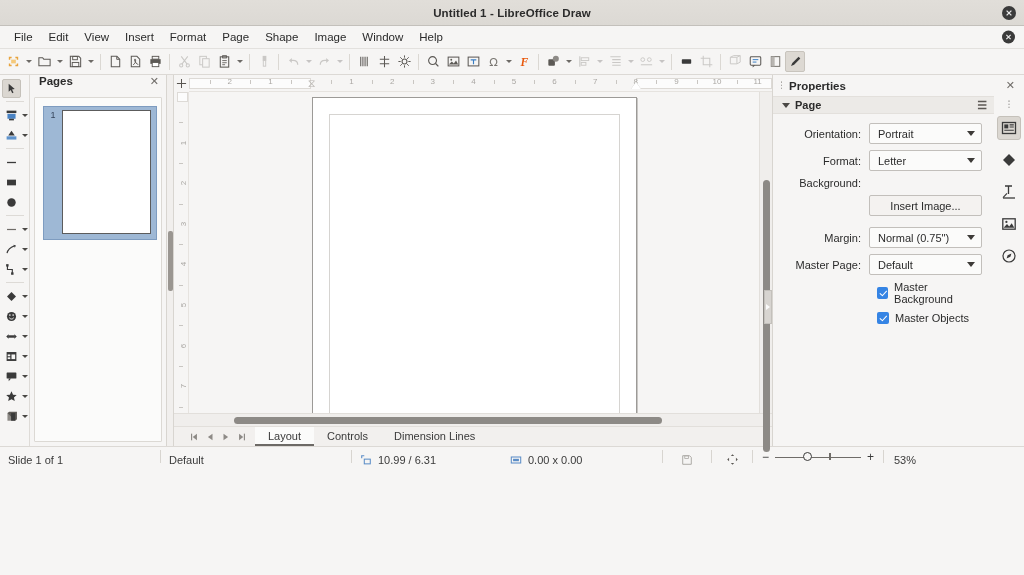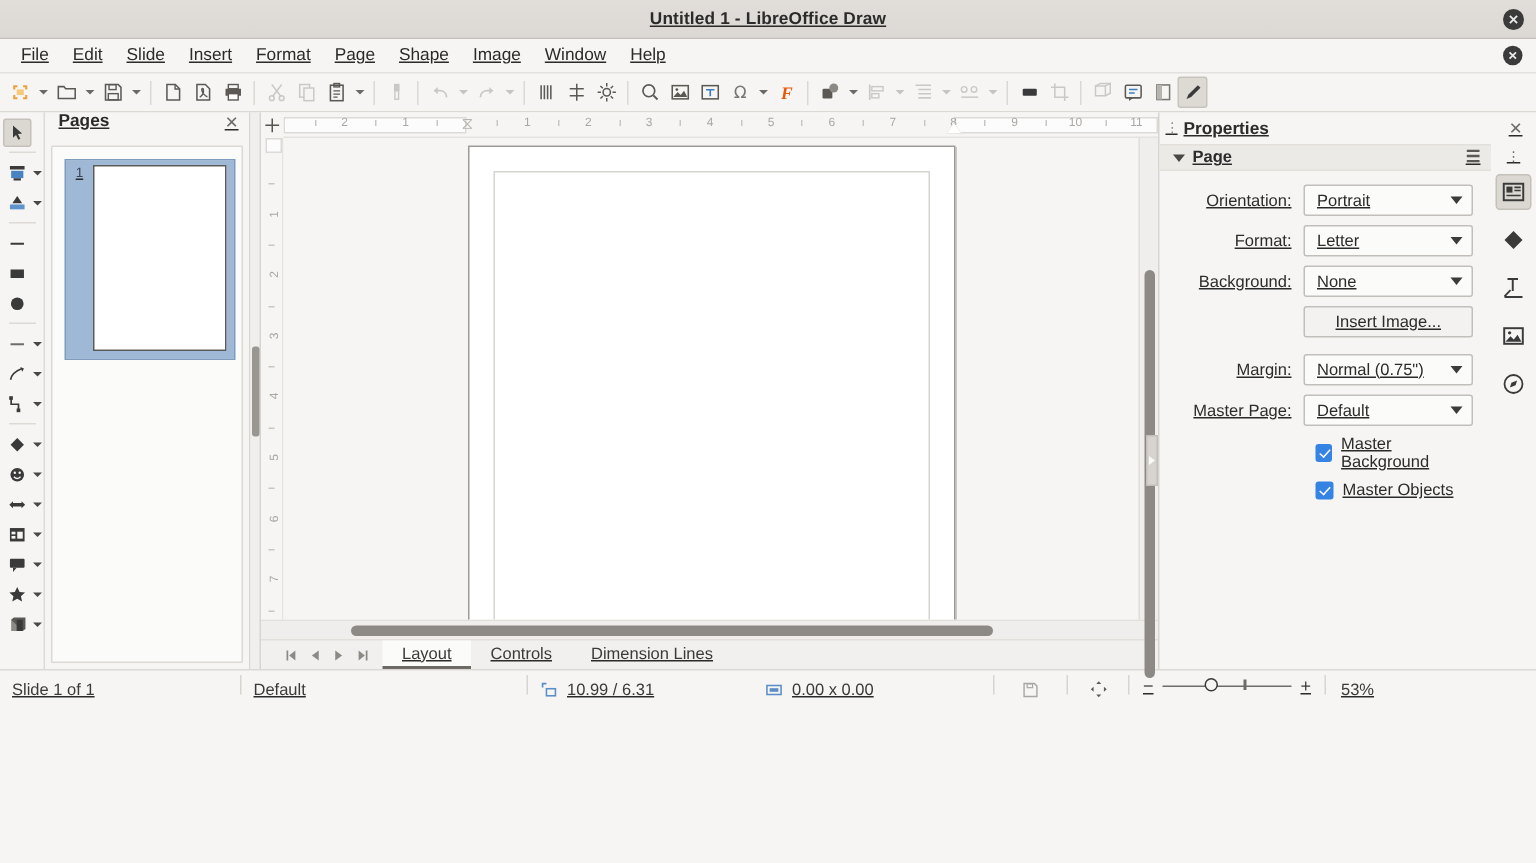--- a/index.html
+++ b/index.html
@@ -4,21 +4,21 @@
 <style>
   * { box-sizing: border-box; margin: 0; padding: 0; }
   html, body {
     width: 1024px; height: 575px;
     font-family: "Liberation Sans", sans-serif;
     font-size: 11px;
     color: #2a2a2a;
     background: #f6f5f4;
     overflow: hidden;
   }
-  #app { width: 1024px; height: 466px; display: flex; flex-direction: column; position: relative; text-decoration: underline; }
+  #app { width: 1024px; height: 466px; display: flex; flex-direction: column; position: relative; }
 
   
   .titlebar {
     height: 26px; min-height: 26px;
     background: linear-gradient(to bottom, #e1ded9, #dcd9d4);
     border-bottom: 1px solid #c3c0bb;
     display: flex; align-items: center; justify-content: center;
     position: relative;
   }
   .titlebar .title { font-size: 11.5px; font-weight: bold; color: #2b2b2b; letter-spacing: .1px; }
@@ -359,21 +359,21 @@
       <svg width="14" height="14" viewBox="0 0 14 14">
         <circle cx="7" cy="7" r="6" fill="#3b3b3b"></circle>
         <path d="M4.6 4.6 L9.4 9.4 M9.4 4.6 L4.6 9.4" stroke="#e8e8e8" stroke-width="1.3"></path>
       </svg>
     </div>
   </div>
 
   <div class="menubar">
     <span class="mi">File</span>
     <span class="mi">Edit</span>
-    <span class="mi">Slide</span>
+    <span class="mi">View</span>
     <span class="mi">Insert</span>
     <span class="mi">Format</span>
     <span class="mi">Page</span>
     <span class="mi">Shape</span>
     <span class="mi">Image</span>
     <span class="mi">Window</span>
     <span class="mi">Help</span>
     <div class="doc-close">
       <svg width="13" height="13" viewBox="0 0 14 14">
         <circle cx="7" cy="7" r="6" fill="#3b3b3b"></circle>
@@ -946,24 +946,20 @@
             <div class="prow">
               <div class="plabel">Format:</div>
               <div class="pfield">
                 <span class="val">Letter</span>
                 <span class="dd"></span>
               </div>
             </div>
 
             <div class="prow">
               <div class="plabel">Background:</div>
-              <div class="pfield">
-                <span class="val">None</span>
-                <span class="dd"></span>
-              </div>
             </div>
 
             <div class="prow">
               <div class="plabel"></div>
               <div class="pbtn">Insert Image...</div>
             </div>
 
             <div class="prow" style="margin-top:11px;">
               <div class="plabel">Margin:</div>
               <div class="pfield">

